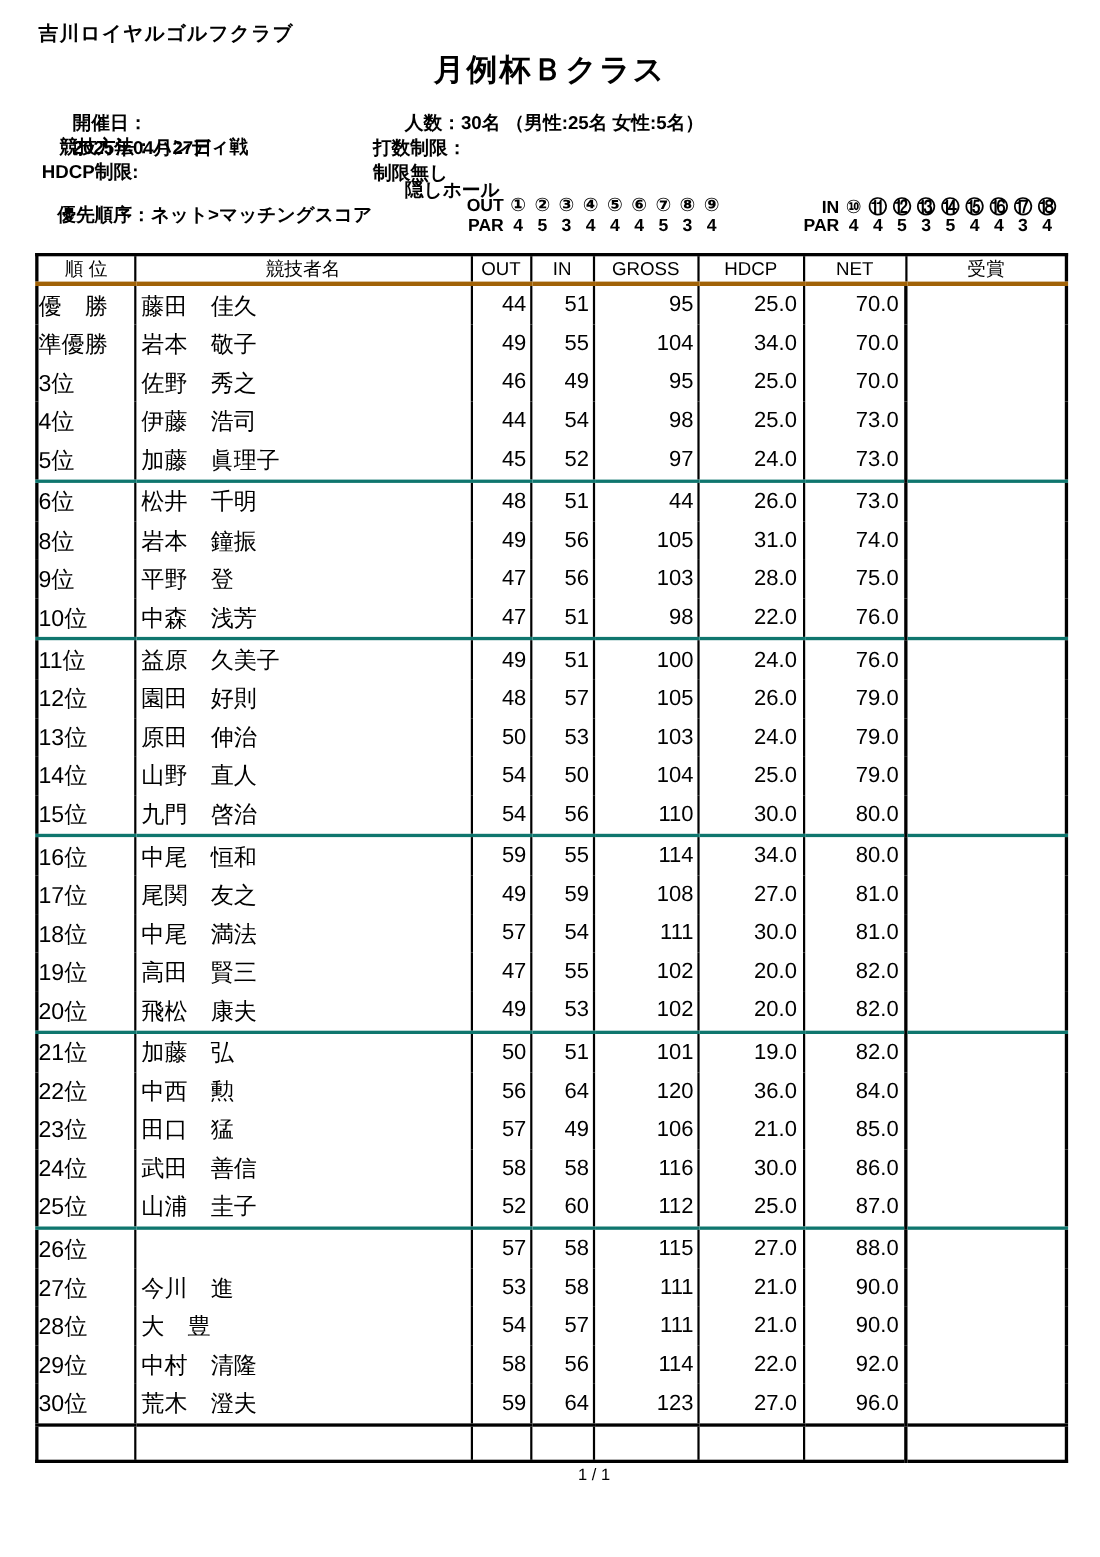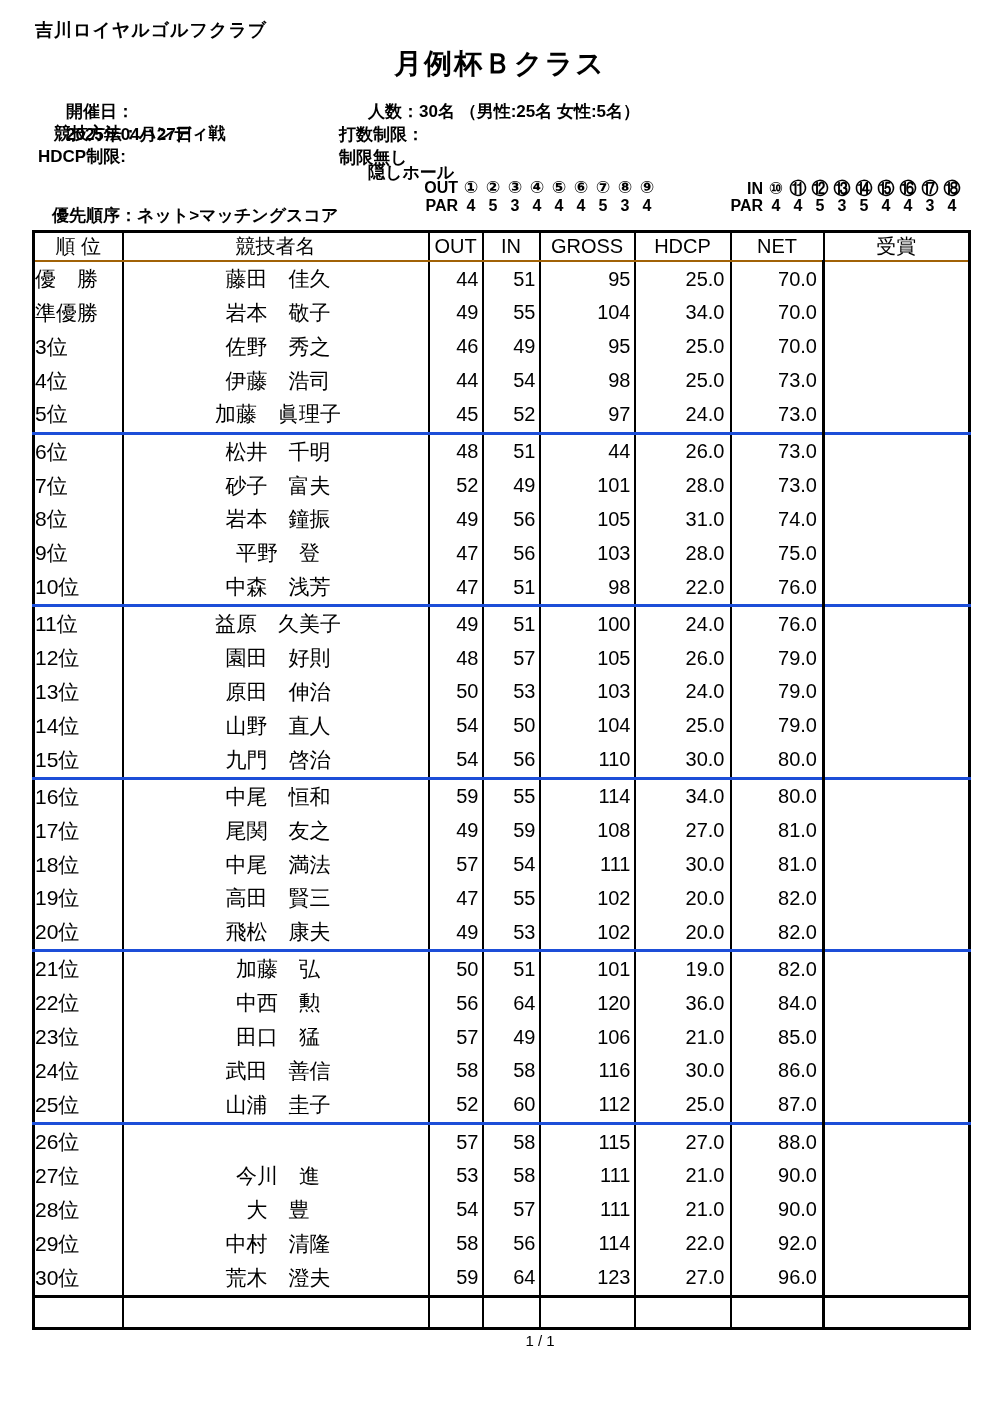--- a/index.html
+++ b/index.html
@@ -30,31 +30,31 @@
   table.results {
     position:absolute; left:32px; top:230px; width:936px; height:1100px;
     border-collapse:collapse; table-layout:fixed; border:3px solid #000;
   }
   table.results th, table.results td {
     border-left:2px solid #000; border-right:2px solid #000;
     overflow:hidden; white-space:pre; vertical-align:middle;
   }
   table.results thead tr { height:23px; }
   table.results thead th {
-    font-size:20px; font-weight:normal; text-align:center;
-    border-bottom:2px solid #a16207;
+    font-size:17px; font-weight:normal; text-align:center;
+    border-bottom:4px solid #a16207;
   }
   table.results tbody tr { height:26.6px; }
   td.col-rank { padding-right:3px; font-size:21px; }
-  td.col-name { text-align:center;  padding-left:5px;  font-size:21px; }
+  td.col-name { text-align:left;  padding-left:5px;  font-size:21px; }
   td.col-out, td.col-in, td.col-gross { text-align:right; padding-right:3px; font-size:20px; }
   td.col-hdcp, td.col-net { text-align:right; padding-right:5px; font-size:20px; }
   td.col-award { }
   table.results td.col-award { border-left:3px solid #000; }
-  tr.group-start td { border-top:3px solid #1d4ed8; }
+  tr.group-start td { border-top:3px solid #0f766e; }
   tr.filler-row { height:270px; }
   tr.filler-row td { border-top:3px solid #000; }
 
   .page-number {
     position:absolute; left:0; top:1332px; width:100%;
     text-align:center; font-size:15px; white-space:pre;margin-left:40px;
   }
 </style>
 </head>
 <body>
@@ -72,21 +72,21 @@
   </div>
   <div class="info-line" style="left:54px; top:122px;">
     <span>競技方法：</span><span>ハンディ戦</span>
   </div>
   <div class="info-line" style="left:339px; top:123px;flex-direction:column;">
     <span>打数制限：</span><span>制限無し</span>
   </div>
   <div class="info-line" style="left:38px; top:145px;">
     <span>HDCP制限:</span>
   </div>
-  <div class="info-line" style="left:52px; top:204px;">
+  <div class="info-line" style="left:52px; top:184px;">
     <span>優先順序：</span><span>ネット&gt;マッチングスコア</span>
   </div>
 
   <div class="hh-title">隠しホール</div>
 
   <div class="hh-row hh-holes" style="left:420px; top:177px;">
     <span class="hh-lab">OUT</span><span><span class="hh-cell">①</span><span class="hh-cell">②</span><span class="hh-cell">③</span><span class="hh-cell">④</span><span class="hh-cell">⑤</span><span class="hh-cell">⑥</span><span class="hh-cell">⑦</span><span class="hh-cell">⑧</span><span class="hh-cell">⑨</span></span>
   </div>
   <div class="hh-row hh-pars" style="left:420px; top:197px;">
     <span class="hh-lab">PAR</span><span><span class="hh-cell">4</span><span class="hh-cell">5</span><span class="hh-cell">3</span><span class="hh-cell">4</span><span class="hh-cell">4</span><span class="hh-cell">4</span><span class="hh-cell">5</span><span class="hh-cell">3</span><span class="hh-cell">4</span></span>
@@ -176,30 +176,20 @@
           <td class="col-rank">6位</td>
           <td class="col-name">松井　千明</td>
           <td class="col-out">48</td>
           <td class="col-in">51</td>
           <td class="col-gross">44</td>
           <td class="col-hdcp">26.0</td>
           <td class="col-net">73.0</td>
           <td class="col-award"></td>
         </tr>
         <tr>
-          <td class="col-rank">7位</td>
-          <td class="col-name">砂子　富夫</td>
-          <td class="col-out">52</td>
-          <td class="col-in">49</td>
-          <td class="col-gross">101</td>
-          <td class="col-hdcp">28.0</td>
-          <td class="col-net">73.0</td>
-          <td class="col-award"></td>
-        </tr>
-        <tr>
           <td class="col-rank">8位</td>
           <td class="col-name">岩本　鐘振</td>
           <td class="col-out">49</td>
           <td class="col-in">56</td>
           <td class="col-gross">105</td>
           <td class="col-hdcp">31.0</td>
           <td class="col-net">74.0</td>
           <td class="col-award"></td>
         </tr>
         <tr>

